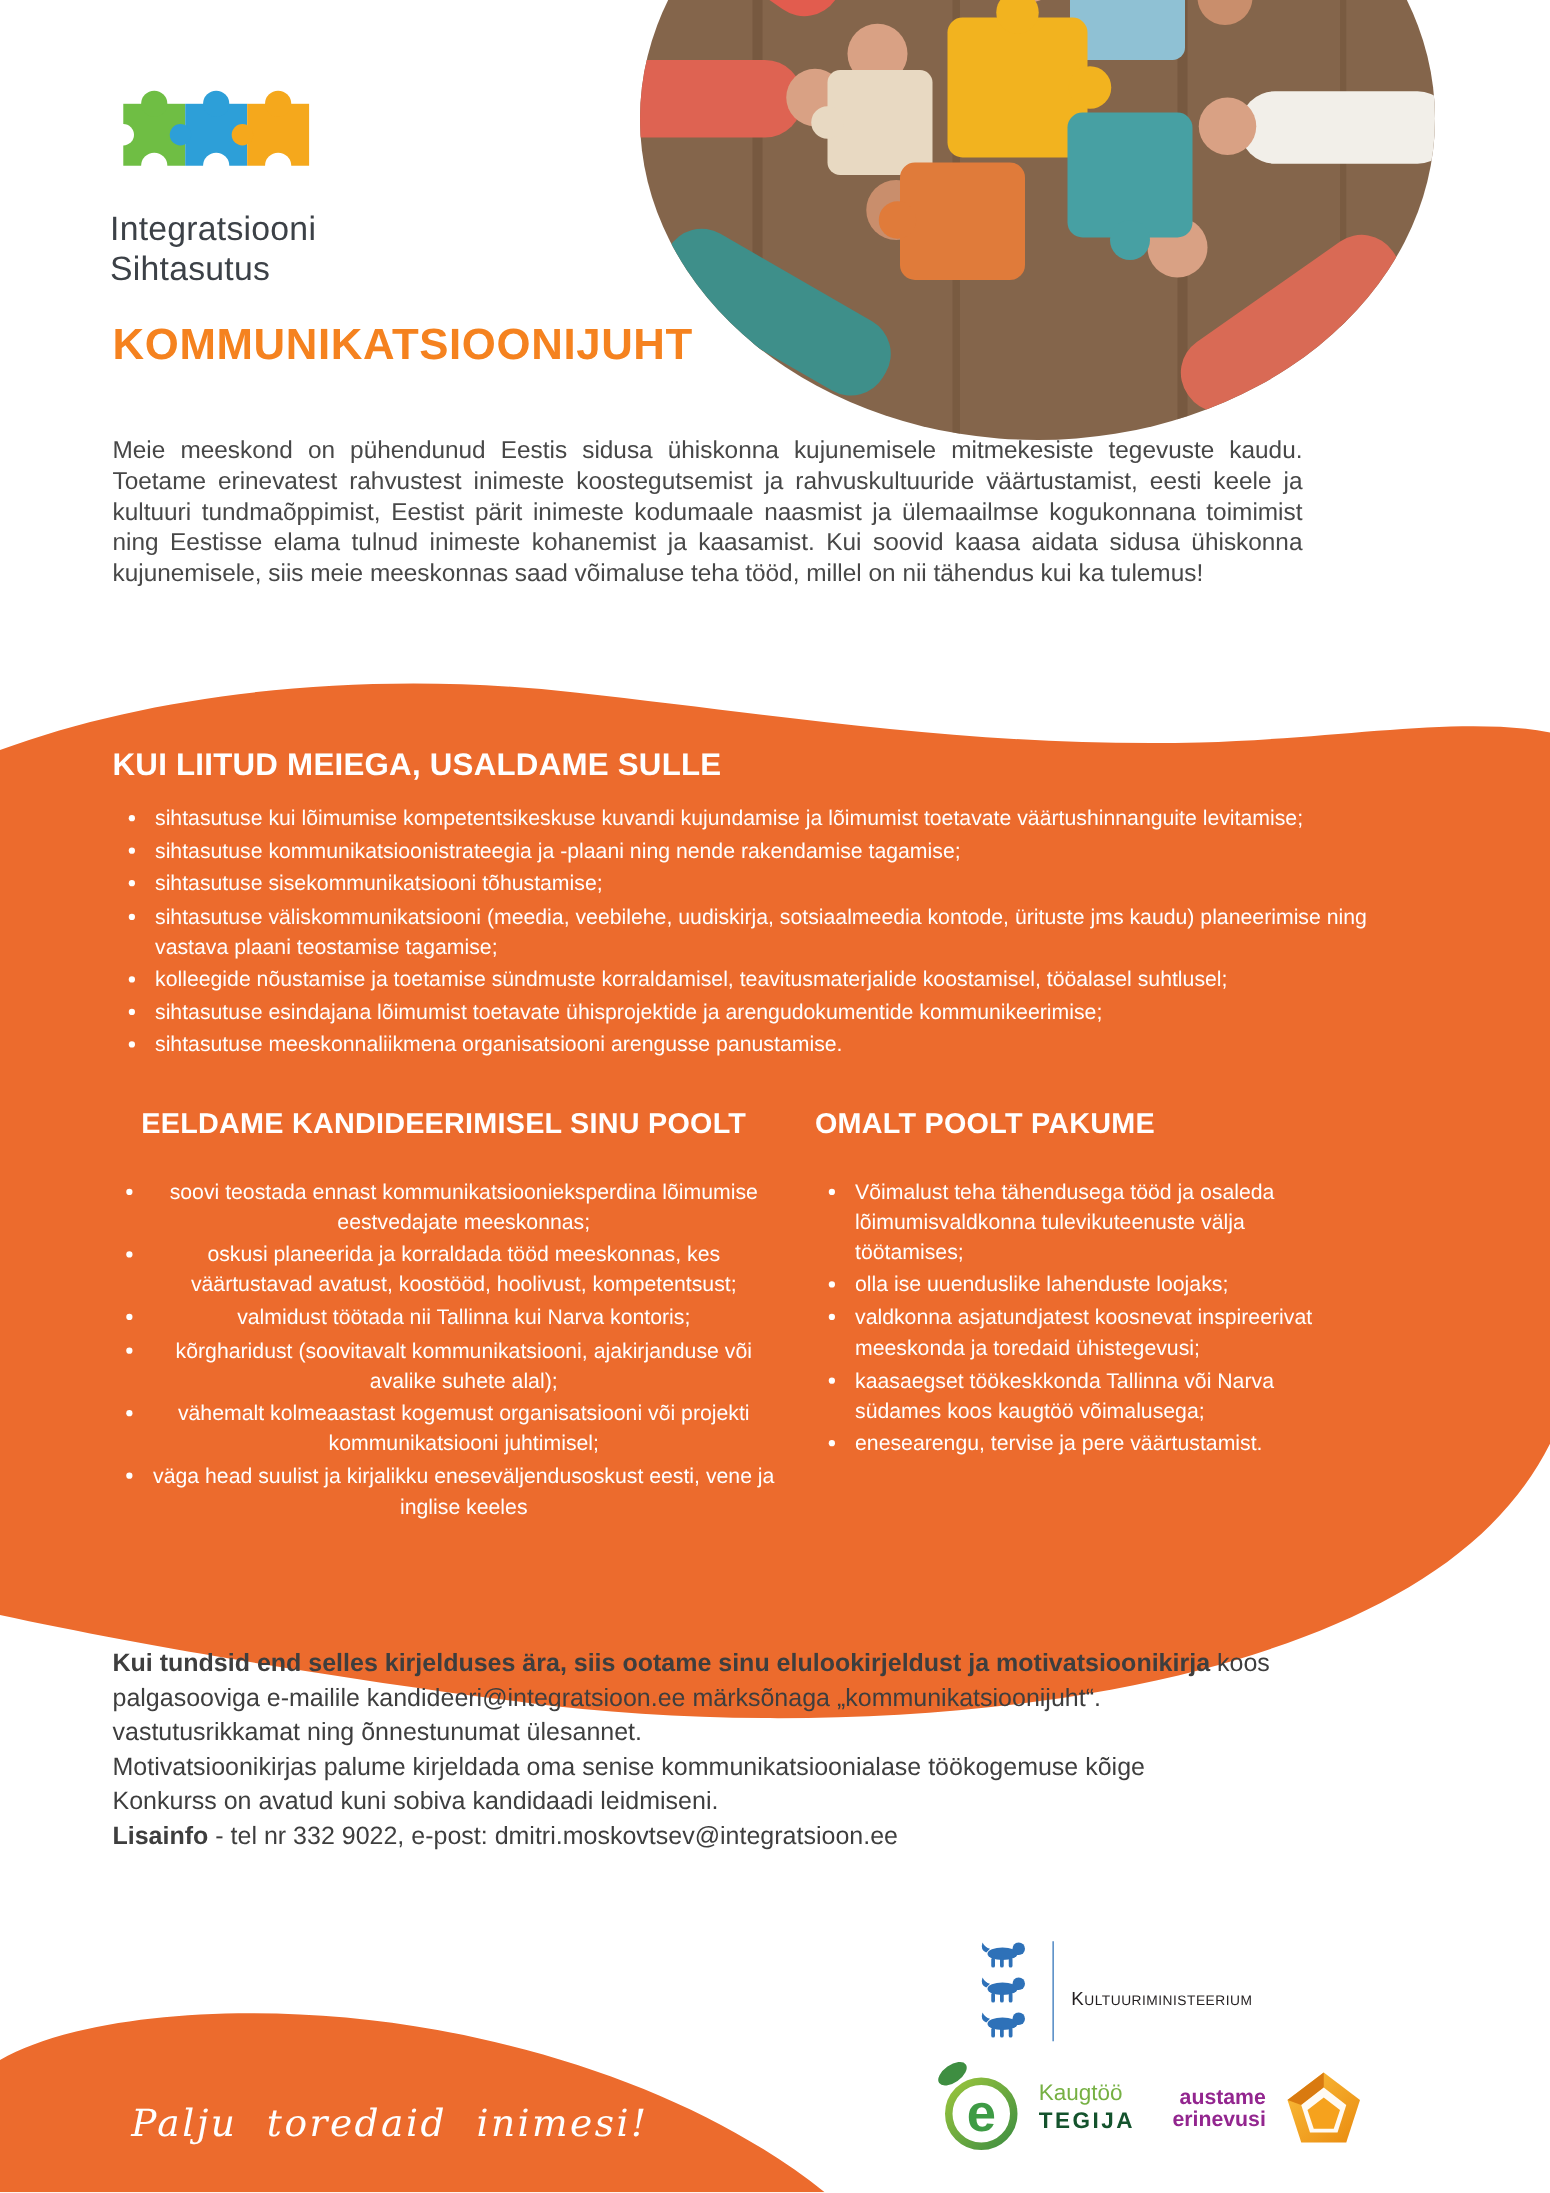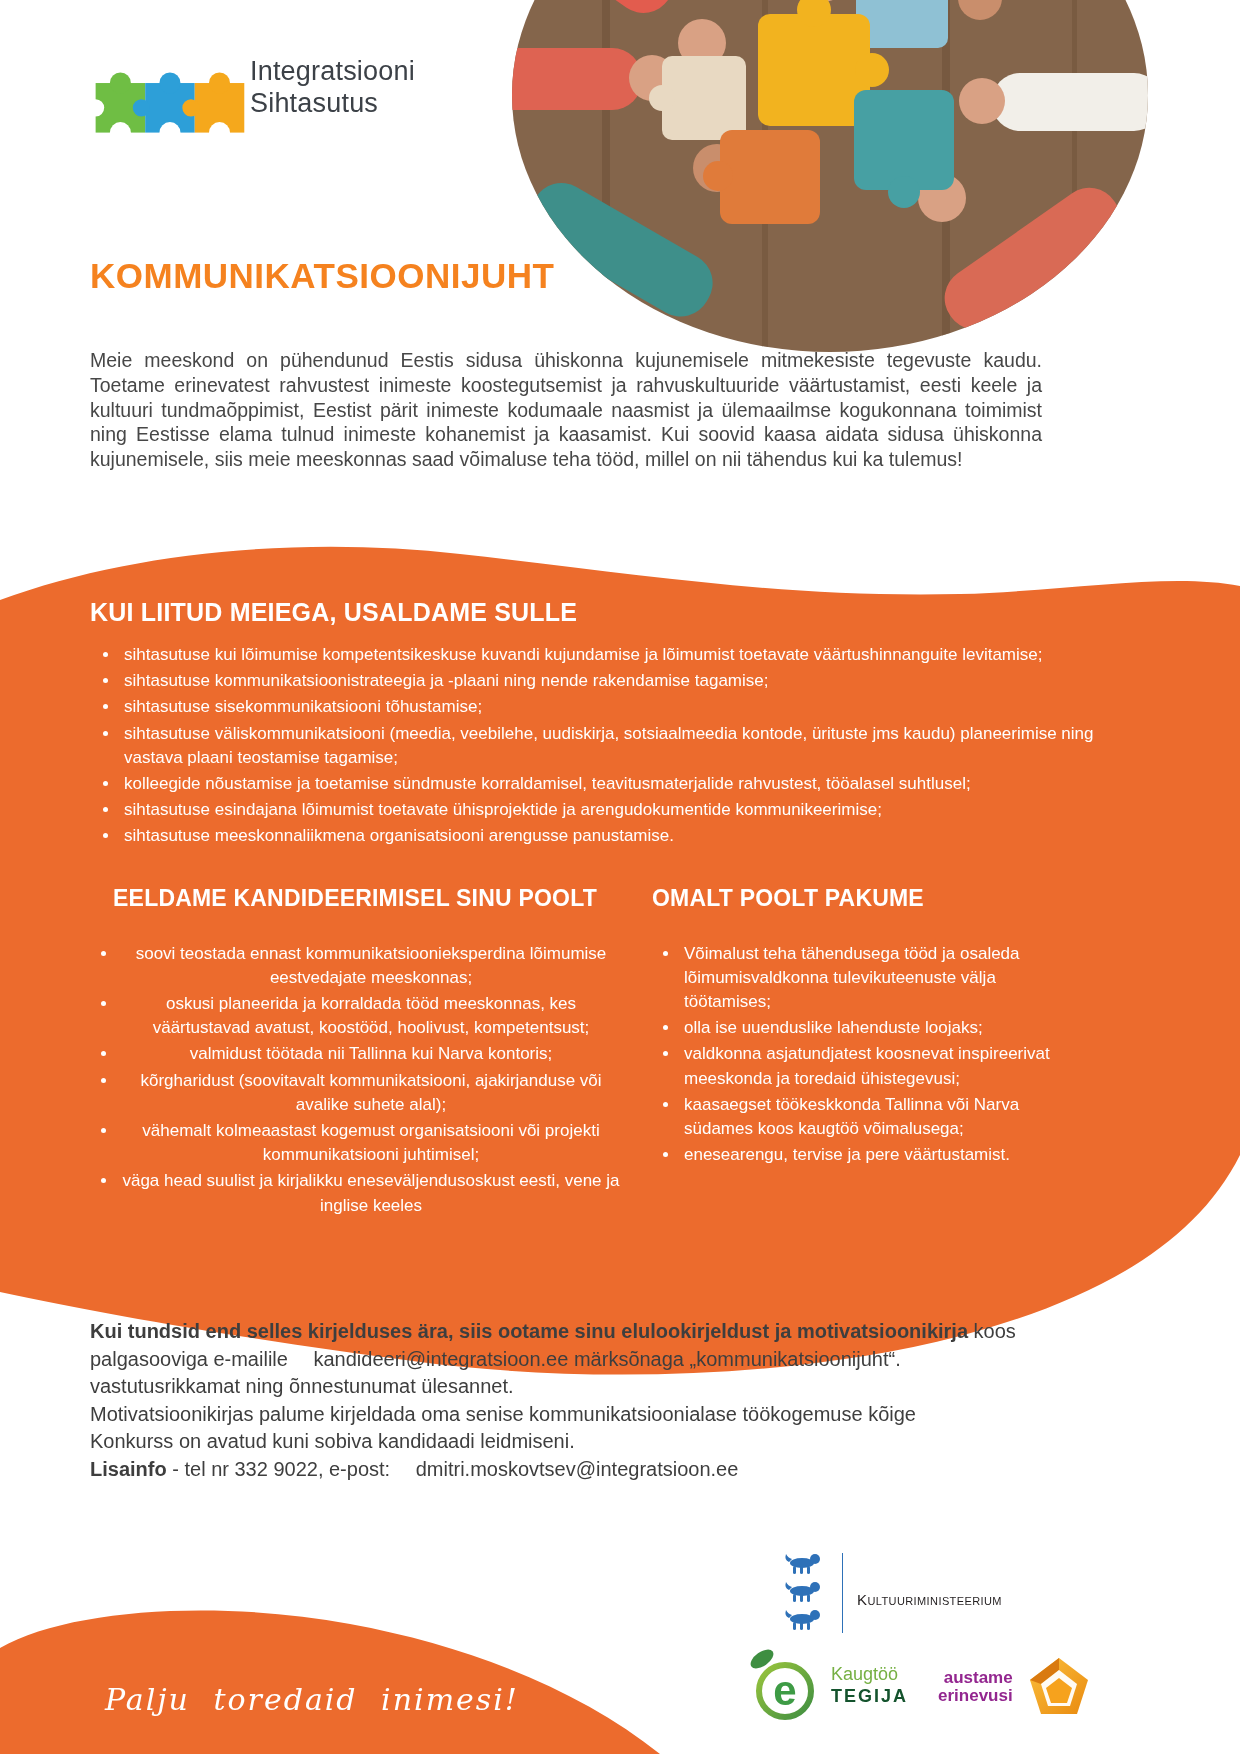--- a/index.html
+++ b/index.html
@@ -9,21 +9,21 @@
   }
 
   
   .photo-blob {
     position:absolute; left:512px; top:-162px; width:636px; height:514px;
     border-radius:50%; overflow:hidden;
   }
   .photo-blob svg { display:block; width:100%; height:100%; }
 
   
-  .header { position:absolute; left:88px; top:56px; display:flex; align-items:flex-start; gap:0; }
+  .header { position:absolute; left:88px; top:56px; display:flex; align-items:flex-end; gap:16px;flex-direction:column; }
   .org-name { font-size:27px; color:#3C4147; line-height:1.18; letter-spacing:0.2px; }
 
   
   .title {
     position:absolute; left:90px; top:256px; margin:0;
     font-size:35px; font-weight:800; color:#F5821F; letter-spacing:0.5px;
   }
 
   
   .intro {
@@ -44,21 +44,21 @@
   .col-right { width:420px; margin-left:32px; }
   .cols h2 { font-size:23px; }
   .cols ul.blist { margin-top:30px; padding-left:28px; }
 
   
   .apply {
     position:absolute; left:90px; top:1318px; width:960px;
     font-size:20px; line-height:27.5px; color:#3E3E3E;
   }
   .apply p { margin:0; }
-  .apply .email { color:inherit;margin-left:20px; }
+  .apply .email { color:inherit; }
 
   
   .ministry { position:absolute; left:782px; top:1550px; display:flex; align-items:center; }
   .ministry .divider { width:1px; height:80px; background:#2E71B8; margin:0 14px; }
   .ministry .label {
     font-variant:small-caps; font-weight:normal; font-size:15px; color:#231F20; letter-spacing:0.4px;margin-top:12px;
   }
   .kaugtoo { position:absolute; left:745px; top:1646px; display:flex; align-items:center; gap:8px; }
   .kt-text { line-height:1.25; }
   .kt-line1 { color:#76B043; font-weight:normal; font-size:18px; }
@@ -152,21 +152,21 @@
              L1240,655 C1195,745 1095,800 960,836 C800,878 590,884 420,862 C280,844 120,818 0,792 Z" fill="#EC6B2D"></path>
   </svg>
 
   <div class="band-content">
     <h2>KUI LIITUD MEIEGA, USALDAME SULLE</h2>
     <ul class="blist">
       <li>sihtasutuse kui lõimumise kompetentsikeskuse kuvandi kujundamise ja lõimumist toetavate väärtushinnanguite levitamise;</li>
       <li>sihtasutuse kommunikatsioonistrateegia ja -plaani ning nende rakendamise tagamise;</li>
       <li>sihtasutuse sisekommunikatsiooni tõhustamise;</li>
       <li>sihtasutuse väliskommunikatsiooni (meedia, veebilehe, uudiskirja, sotsiaalmeedia kontode, ürituste jms kaudu) planeerimise ning vastava plaani teostamise tagamise;</li>
-      <li>kolleegide nõustamise ja toetamise sündmuste korraldamisel, teavitusmaterjalide rahvustest, tööalasel suhtlusel;</li>
+      <li>kolleegide nõustamise ja toetamise sündmuste korraldamisel, teavitusmaterjalide koostamisel, tööalasel suhtlusel;</li>
       <li>sihtasutuse esindajana lõimumist toetavate ühisprojektide ja arengudokumentide kommunikeerimise;</li>
       <li>sihtasutuse meeskonnaliikmena organisatsiooni arengusse panustamise.</li>
     </ul>
 
     <div class="cols">
       <div class="col-left">
         <h2>EELDAME KANDIDEERIMISEL SINU POOLT</h2>
         <ul class="blist">
           <li>soovi teostada ennast kommunikatsioonieksperdina lõimumise eestvedajate meeskonnas;</li>
           <li>oskusi planeerida ja korraldada tööd meeskonnas, kes väärtustavad avatust, koostööd, hoolivust, kompetentsust;</li>

